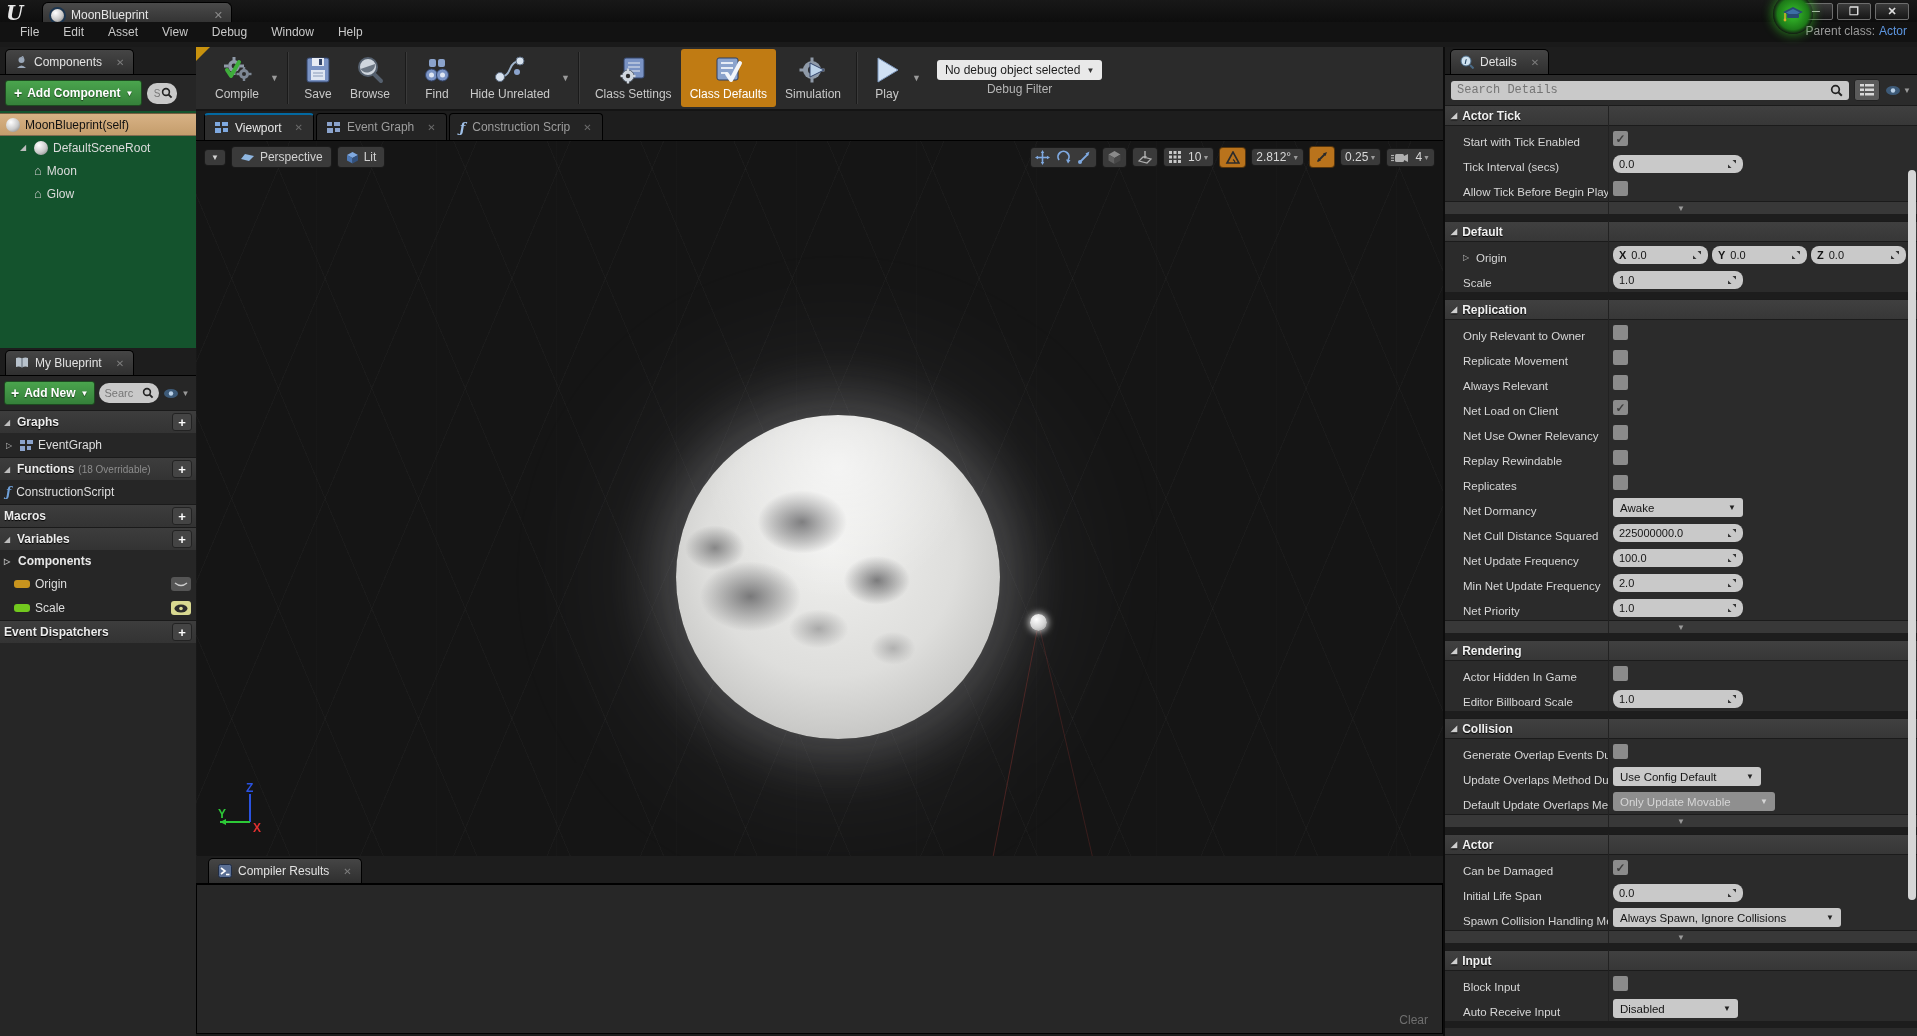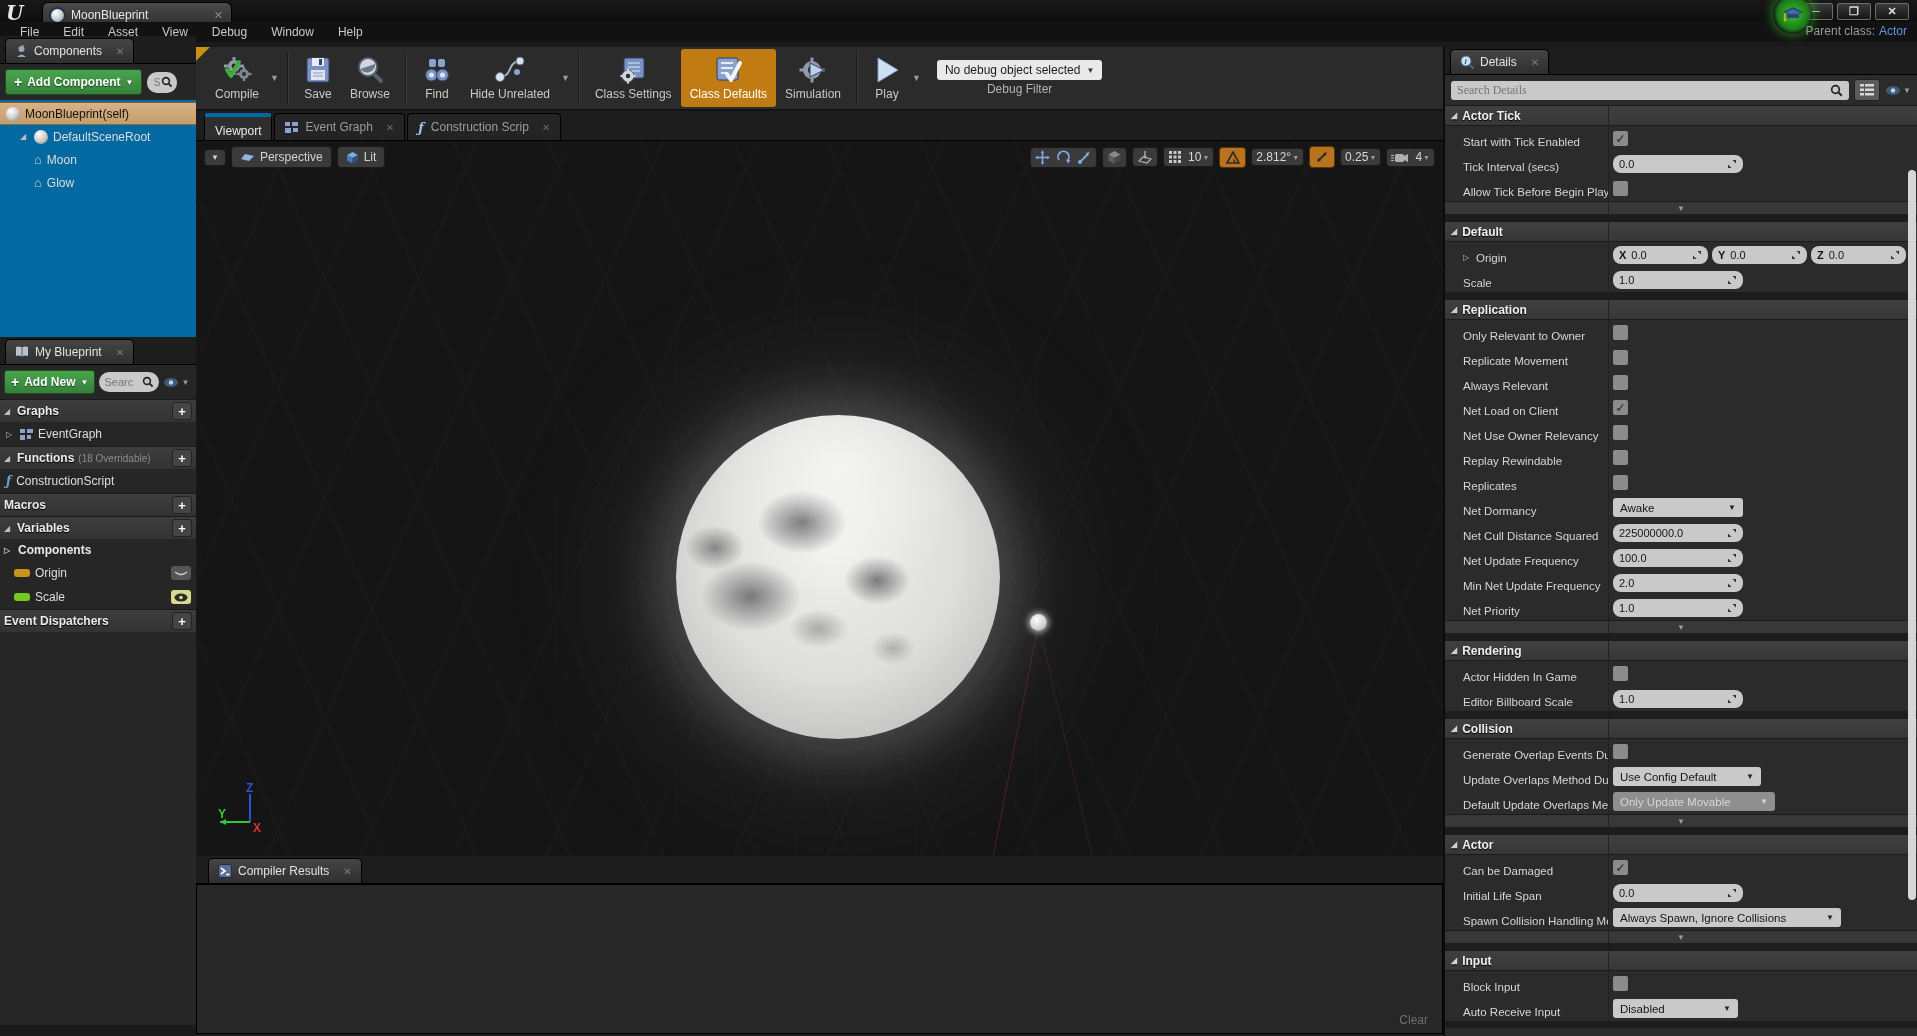--- a/index.html
+++ b/index.html
@@ -18,36 +18,36 @@
   .winbtn { width:34px; height:17px; border:1px solid #6d6d6d; border-radius:2px; background:linear-gradient(#3a3a3a,#161616); color:#ddd; font-size:11px; font-weight:bold; display:flex; align-items:center; justify-content:center; line-height:1; }
   .tutor { position:absolute; right:104px; top:-6px; width:40px; height:40px; border-radius:50%; background:radial-gradient(circle, #2ea825 20%, #1d7a18 55%, rgba(20,90,15,0) 72%); box-shadow:0 0 10px 2px rgba(60,220,40,.45); display:flex; align-items:center; justify-content:center; z-index:50; }
 
   
   .menubar { position:absolute; left:0; top:22px; width:1917px; height:20px; background:#121212; display:flex; align-items:center; padding-left:8px; gap:2px; }
   .menu-item { color:#c9c9c9; font-size:12px; padding:2px 12px; }
   .parentclass { position:absolute; right:10px; top:2px; font-size:12px; color:#9a9a9a; }
   .parentclass b { color:#5d96e0; font-weight:normal; margin-left:4px; }
 
   
-  .left-col { position:absolute; left:0; top:36px; width:196px; height:989px; background:#1c1c1c; }
+  .left-col { position:absolute; left:0; top:47px; width:196px; height:989px; background:#1c1c1c; }
   .center-col { position:absolute; left:196px; top:47px; width:1247px; height:989px; }
   .right-col { position:absolute; left:1443px; top:47px; width:474px; height:989px; background:#2b2b2b; border-left:2px solid #0c0c0c; }
 
   
   .tabstrip { height:28px; background:#1d1d1d; display:flex; align-items:flex-end; padding-left:5px; border-bottom:1px solid #000; }
   .ptab { height:25px; background:linear-gradient(#454545,#2f2f2f); border:1px solid #000; border-bottom:none; border-radius:5px 5px 0 0; display:flex; align-items:center; gap:6px; padding:0 9px; color:#e2e2e2; font-size:12px; }
   .ptab .x { color:#7d7d7d; font-size:10px; margin-left:8px; }
 
   
   .comp-toolbar { display:flex; align-items:center; gap:5px; padding:5px 5px; background:#262626; }
   .btn-green { background:linear-gradient(#4aa44d,#35803a); border:1px solid #1d4a20; border-radius:3px; color:#fff; font-weight:bold; font-size:12px; display:flex; align-items:center; gap:5px; padding:4px 8px; text-shadow:0 1px 1px #00000088; }
   .btn-green .plus { font-size:14px; }
   .btn-green .dda { font-size:8px; }
   .mini-search { width:30px; height:21px; background:#c9c9c9; border-radius:10px; display:flex; align-items:center; justify-content:flex-end; padding:0 4px; overflow:hidden; color:#777; font-size:10px; gap:1px; }
-  .ctree { background:#0369a1; padding-top:2px; height:238px; }
+  .ctree { background:#14532d; padding-top:2px; height:238px; }
   .ctree-row { height:23px; display:flex; align-items:center; gap:5px; color:#dcdcdc; font-size:12px; padding-left:6px; }
   .ctree-row.selected { background:linear-gradient(#d8b285,#c49d6c); color:#111; border-top:1px solid #00000066; border-bottom:1px solid #00000066; }
   .arrow9 { color:#bdbdbd; font-size:8px; width:9px; }
   .billboard-ico { color:#c9c9c9; font-size:13px; line-height:1; }
 
   
   .mybp { position:absolute; left:0; top:301px; width:196px; height:688px; background:#262626; }
   .mybp-toolbar { display:flex; align-items:center; gap:4px; padding:5px 4px; }
   .search-box { flex:0 0 58px; height:20px; background:#c9c9c9; border-radius:10px; display:flex; align-items:center; padding:0 5px; gap:2px; }
   .search-box input { width:36px; border:none; outline:none; background:transparent; font-size:11px; color:#555; font-family:inherit; }
@@ -70,21 +70,21 @@
   .tsep { width:2px; height:52px; background:linear-gradient(#1a1a1a,#1a1a1a); margin:0 6px; border-right:1px solid #3a3a3a; }
   .dda2 { color:#9a9a9a; font-size:9px; margin:0 2px; }
   .debugbox { margin-left:14px; display:flex; flex-direction:column; align-items:center; gap:2px; }
   .debug-dd { background:#e9e9e9; border-radius:3px; color:#1c1c1c; font-size:12px; padding:3px 8px; display:flex; gap:6px; align-items:center; }
   .debug-dd .dda3 { font-size:8px; color:#333; }
   .debug-lbl { color:#b5b5b5; font-size:12px; }
 
   
   .doc-tabs { height:30px; background:#1d1d1d; display:flex; align-items:flex-end; padding-left:8px; border-bottom:1px solid #000; }
   .dtab { height:27px; display:flex; align-items:center; gap:7px; padding:0 10px; color:#9d9d9d; font-size:12px; background:#242424; border:1px solid #000; border-bottom:none; border-radius:4px 4px 0 0; margin-right:2px; }
-  .dtab.active { background:#2e2e2e; color:#e8e8e8; border-top:4px solid #0369a1;flex-direction:column; }
+  .dtab.active { background:#2e2e2e; color:#e8e8e8; border-top:2px solid #0369a1; }
   .dtab .x { color:#6a6a6a; font-size:10px; margin-left:6px; }
 
   
   .viewport { position:relative; height:715px; background:#151515; overflow:hidden; }
   .vp-grid { position:absolute; inset:0; background-image:
      repeating-linear-gradient(113deg, rgba(255,255,255,.022) 0 1px, transparent 1px 86px),
      repeating-linear-gradient(67deg, rgba(255,255,255,.022) 0 1px, transparent 1px 86px),
      repeating-linear-gradient(90deg, rgba(255,255,255,.012) 0 1px, transparent 1px 120px); }
   .vp-toolbar { position:absolute; left:0; right:0; top:0; height:32px; display:flex; align-items:center; padding:0 8px; z-index:5; }
   .vbtn { background:rgba(62,62,62,.92); border:1px solid #00000088; border-radius:4px; color:#d2d2d2; font-size:12px; display:flex; align-items:center; gap:5px; padding:3px 8px; margin-right:5px; }
@@ -111,21 +111,21 @@
   .axis-gizmo { position:absolute; left:14px; bottom:22px; z-index:5; }
 
   
   .compiler { height:180px; background:#1c1c1c; }
   .comp-body { height:150px; background:#272727; border:1px solid #000; position:relative; }
   .clear-lbl { position:absolute; right:14px; bottom:6px; color:#6f6f6f; font-size:12px; }
 
   
   .det-search-row { height:30px; background:#2b2b2b; display:flex; align-items:center; gap:5px; padding:0 6px; }
   .det-search { flex:1; height:19px; background:#c9c9c9; border-radius:3px; display:flex; align-items:center; padding:0 6px; }
-  .det-search input { flex:1; border:none; outline:none; background:transparent; color:#555; font-size:12px; font-family:Liberation Serif, serif; }
+  .det-search input { flex:1; border:none; outline:none; background:transparent; color:#555; font-size:12px; font-family:Liberation Mono, monospace; }
   .sq-btn { width:26px; height:22px; background:#4a4a4a; border:1px solid #222; border-radius:3px; display:flex; align-items:center; justify-content:center; }
   .det-scroll { position:absolute; right:1px; top:123px; width:8px; height:730px; background:#d6d6d6; border-radius:4px; }
   .det-body { position:relative; height:931px; overflow:hidden; background:#2b2b2b; }
   .dsec { position:relative; }
   .dsec::before { content:""; position:absolute; left:163px; top:0; bottom:0; width:1px; background:#222; }
   .dsec-head { height:21px; background:linear-gradient(#404040,#373737); border-top:1px solid #1b1b1b; border-bottom:1px solid #1b1b1b; display:flex; align-items:center; gap:5px; padding-left:6px; font-weight:bold; color:#f0f0f0; font-size:12px; text-shadow:0 1px 1px #000; }
   .dsec-head .tri { font-size:8px; color:#cfcfcf; }
   .drow { height:25px; display:flex; align-items:center; }
   .drow .dlabel { width:163px; padding-left:18px; color:#d6d6d6; font-size:11.5px; white-space:nowrap; overflow:hidden; display:flex; align-items:center; gap:4px;margin-top:6px; }
   .drow .dval { flex:1; display:flex; align-items:center; gap:4px; padding-left:5px; }

